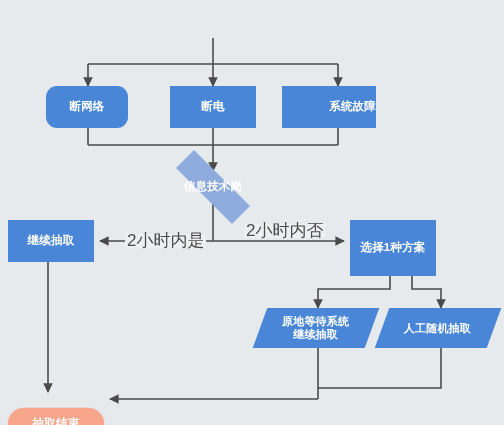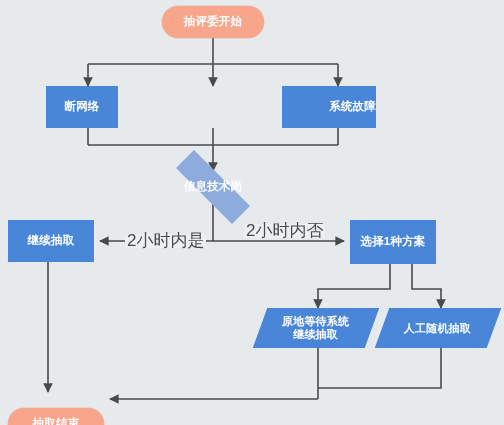--- a/index.html
+++ b/index.html
@@ -121,41 +121,41 @@
 
       <path d="M 390 264 L 390 289 L 318 289 L 318 308" marker-end="url(#arrow)"></path>
       <path d="M 412 264 L 412 289 L 441 289 L 441 308" marker-end="url(#arrow)"></path>
 
       <path d="M 318 348 L 318 399"></path>
       <path d="M 441 348 L 441 388 L 318 388"></path>
       <path d="M 318 399 L 110 399" marker-end="url(#arrow)"></path>
     </g>
   </svg>
 
-  <div class="node node-terminal" style="left:162px; top:6px; width:102px; height:32px;">
-    <span>抽评委开始</span>
+
+  <div class="node node-process" style="left:46px; top:86px; width:82px; height:42px;border-radius:11px;">
+    <span>断网络</span>
   </div>
-
-  <div class="node node-process" style="left:46px; top:86px; width:72px; height:42px;">
-    <span>断网络</span>
+  <div class="node node-process" style="left:170px; top:86px; width:86px; height:42px;">
+    <span>断电</span>
   </div>
   <div class="node node-process" style="left:282px; top:86px; width:94px; height:42px;justify-content:flex-end;">
     <span>系统故障</span>
   </div>
 
   <div class="node node-decision" style="left:157px; top:169px; width:112px; height:36px;">
     <div class="diamond-shape"></div>
     <span>信息技术岗</span>
   </div>
 
   <div class="node node-process" style="left:8px; top:220px; width:86px; height:42px;">
     <span>继续抽取</span>
   </div>
 
-  <div class="node node-process" style="left:350px; top:220px; width:86px; height:44px;">
+  <div class="node node-process" style="left:350px; top:220px; width:86px; height:56px;">
     <span>选择1种方案</span>
   </div>
 
   <div class="node node-parallelogram" style="left:260px; top:308px; width:112px; height:40px;">
     <span class="nl">原地等待系统
 继续抽取</span>
   </div>
 
   <div class="node node-parallelogram" style="left:382px; top:308px; width:112px; height:40px;">
     <span class="nl">人工随机抽取</span>

